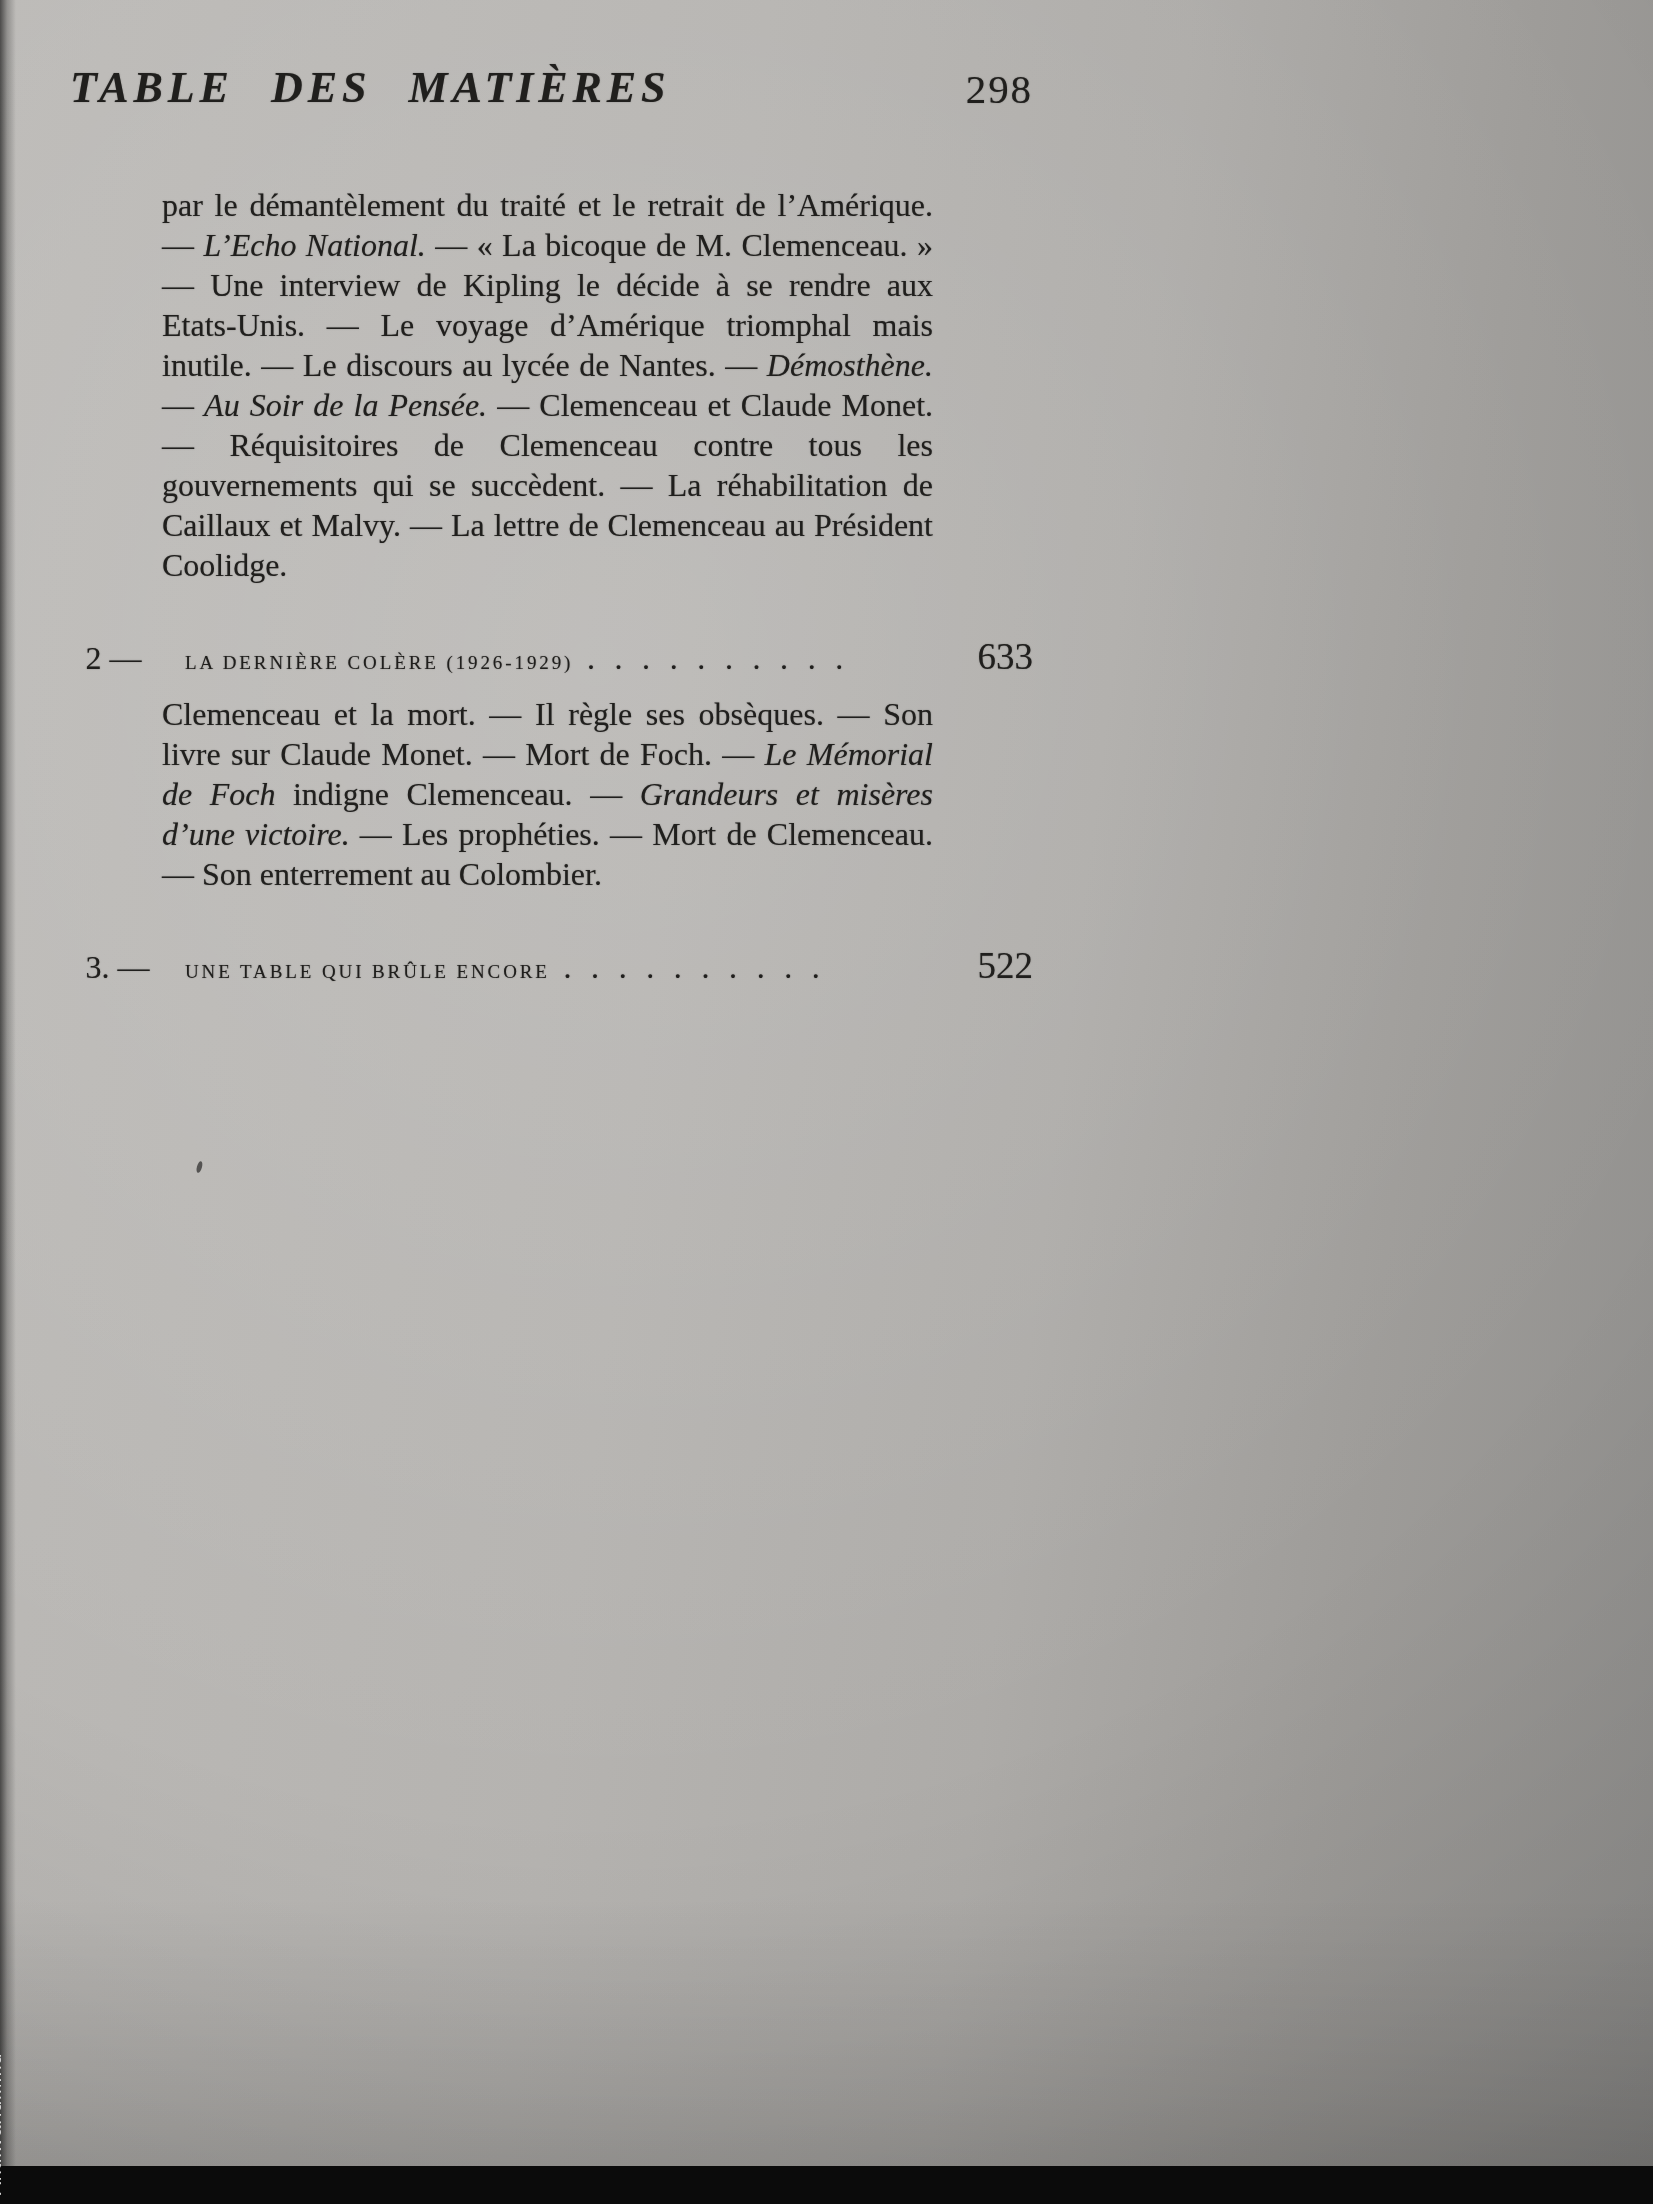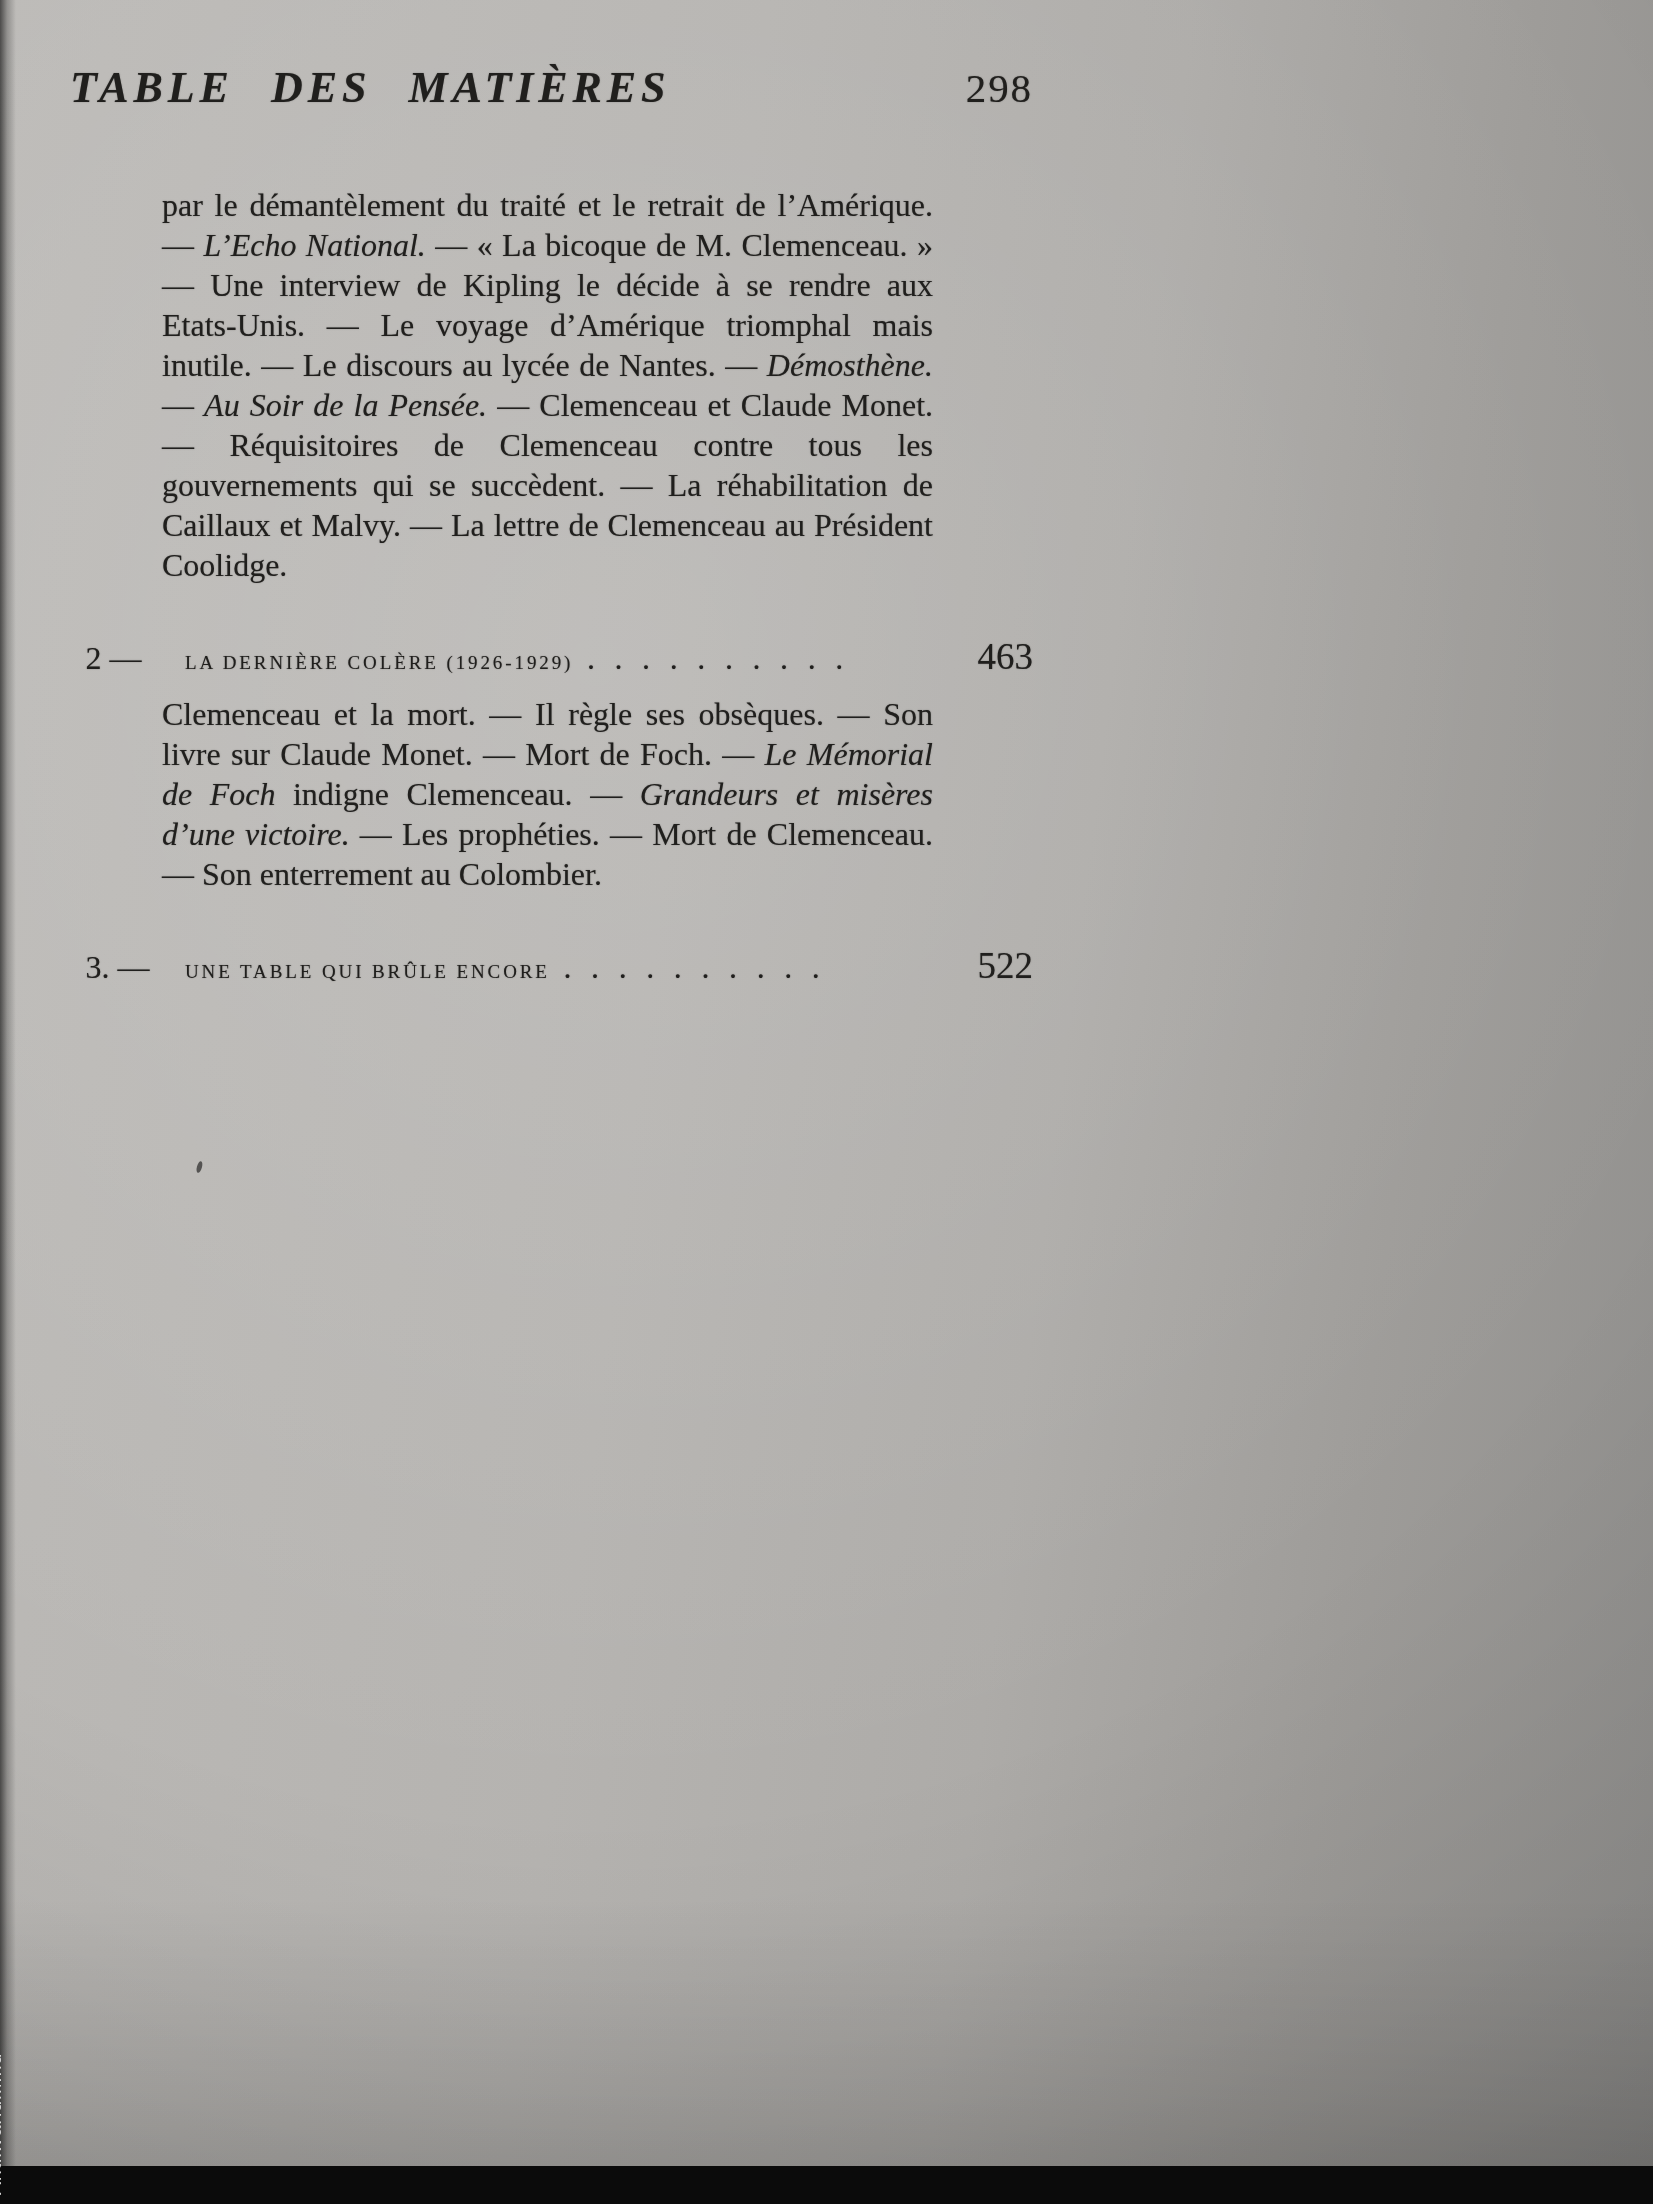--- a/index.html
+++ b/index.html
@@ -33,21 +33,21 @@
     font-size: 19.4px; letter-spacing: 1px;
     color: rgba(245,245,245,0.85);
     white-space: nowrap;
   }
   .page-content {
     position: absolute; left: 70px; top: 62px; width: 963px;
     color: #201f1d;
     text-shadow: 0 0 1.2px rgba(32,32,30,0.5);
   }
   .header-row {
-    display: flex; justify-content: space-between; align-items: center;
+    display: flex; justify-content: space-between; align-items: flex-end;
   }
   .doc-title {
     font-style: italic; font-weight: bold;
     font-size: 44px; letter-spacing: 4.9px; word-spacing: 21.3px;
   }
   .page-number {
     font-size: 41px; letter-spacing: 1.9px;
   }
   .para {
     margin-left: 92px; width: 771px;
@@ -89,21 +89,21 @@
       <div class="doc-title">TABLE DES MATIÈRES</div>
       <div class="page-number">298</div>
     </div>
 
     <p class="para continuation"><span class="seg">par le démantèlement du traité et le retrait de l’Amérique. — </span><span class="seg it">L’Echo National.</span><span class="seg"> — « La bicoque de M. Clemenceau. » — Une interview de Kipling le décide à se rendre aux Etats-Unis. — Le voyage d’Amérique triomphal mais inutile. — Le discours au lycée de Nantes. — </span><span class="seg it">Démosthène.</span><span class="seg"> — </span><span class="seg it">Au Soir de la Pensée.</span><span class="seg"> — Clemenceau et Claude Monet. — Réquisitoires de Clemenceau contre tous les gouvernements qui se succèdent. — La réhabilitation de Caillaux et Malvy. — La lettre de Clemenceau au Président Coolidge.</span></p>
 
     <div class="entry">
       <span class="num">2 —</span>
       <span class="entry-title">LA DERNIÈRE COLÈRE (1926-1929)</span>
       <span class="leader">. . . . . . . . . .</span>
-      <span class="entry-page">463</span>
+      <span class="entry-page">633</span>
     </div>
 
     <p class="para desc"><span class="seg">Clemenceau et la mort. — Il règle ses obsèques. — Son livre sur Claude Monet. — Mort de Foch. — </span><span class="seg it">Le Mémorial de Foch</span><span class="seg"> indigne Clemenceau. — </span><span class="seg it">Grandeurs et misères d’une victoire.</span><span class="seg"> — Les prophéties. — Mort de Clemenceau. — Son enterrement au Colombier.</span></p>
 
     <div class="entry">
       <span class="num">3. —</span>
       <span class="entry-title">UNE TABLE QUI BRÛLE ENCORE</span>
       <span class="leader">. . . . . . . . . .</span>
       <span class="entry-page">522</span>
     </div>

